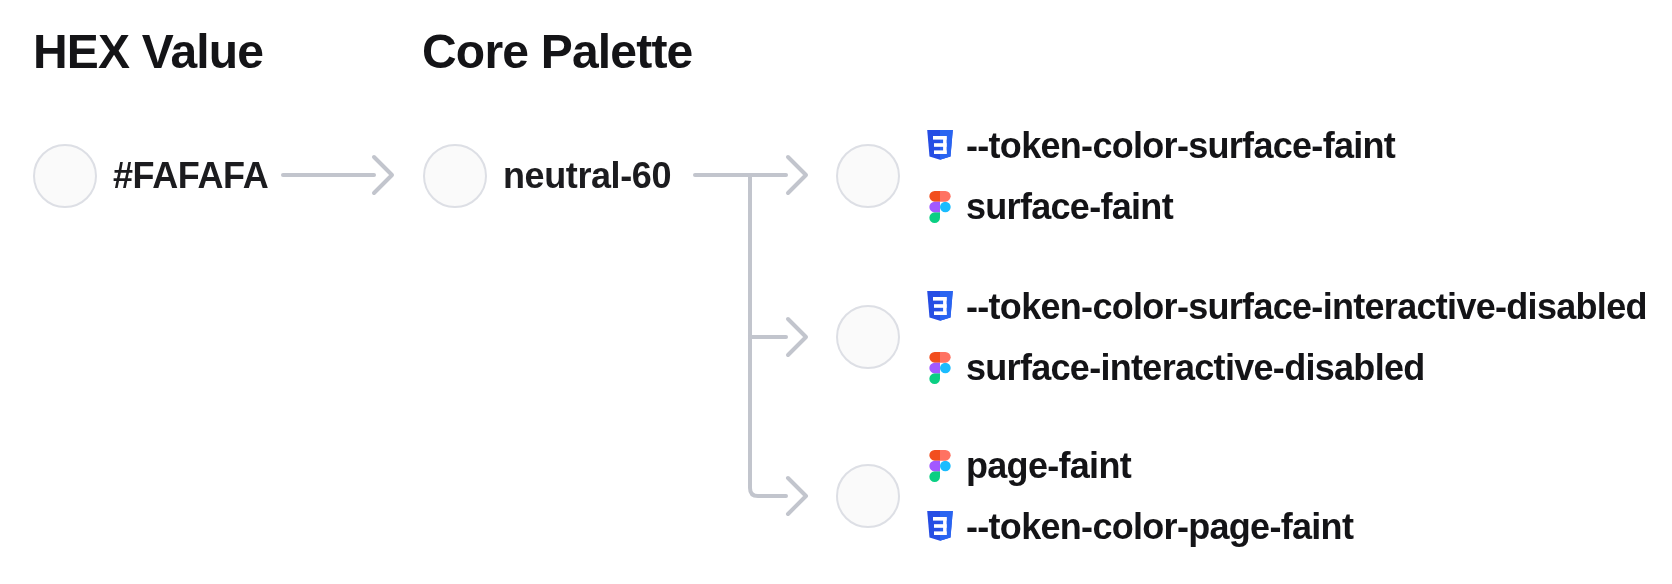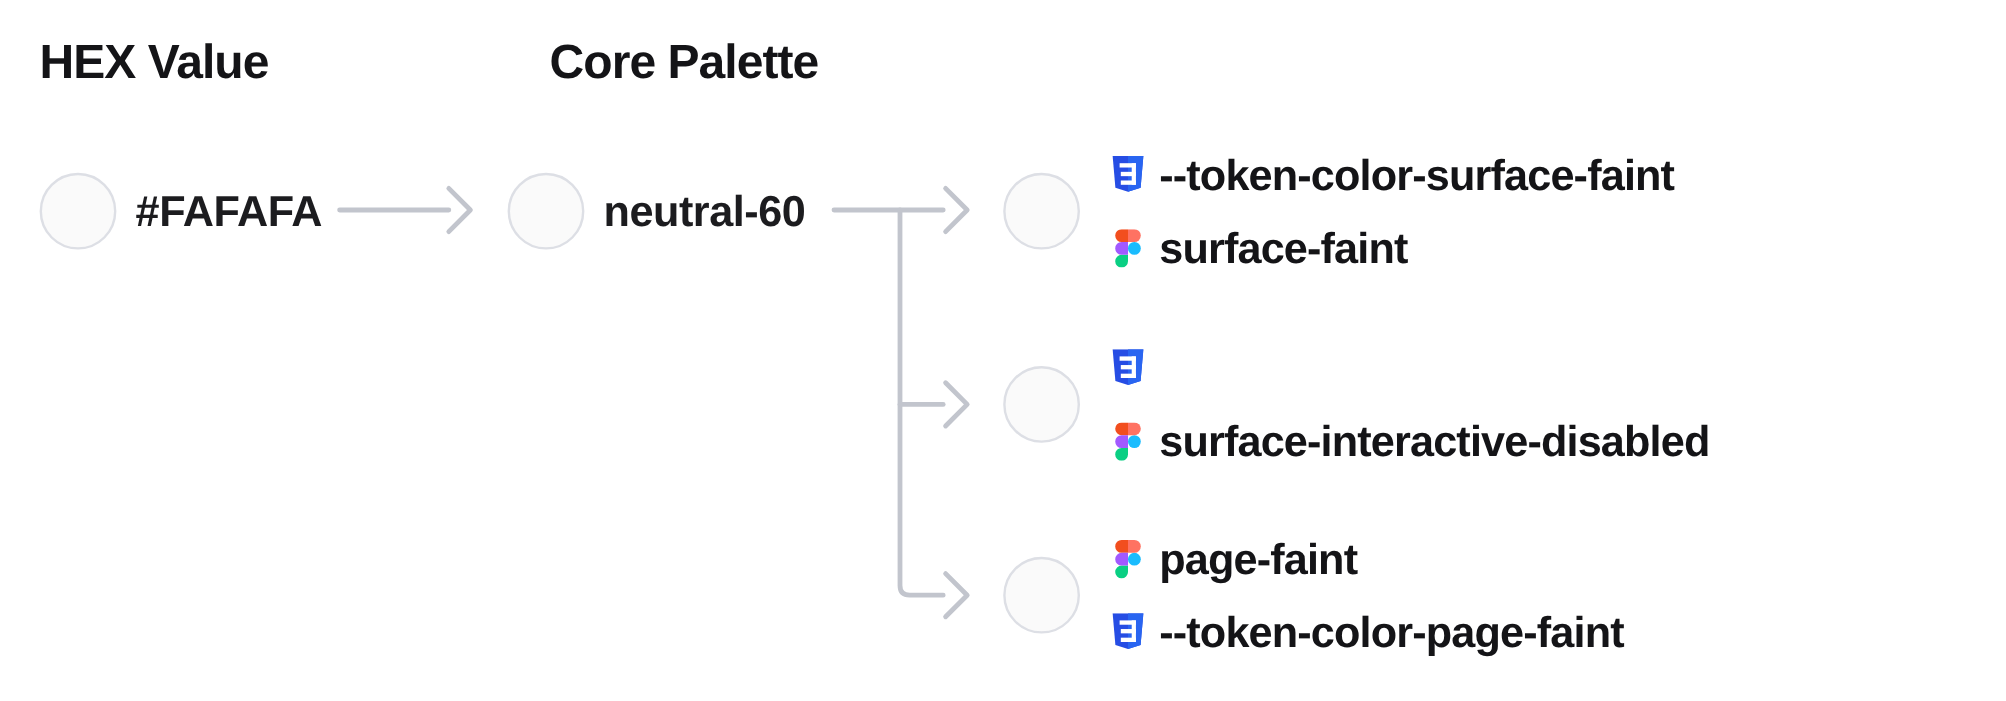--- a/index.html
+++ b/index.html
@@ -8,29 +8,29 @@
     width: 1672px;
     height: 584px;
     background: #ffffff;
     font-family: "Liberation Sans", "DejaVu Sans", sans-serif;
     color: #18181b;
     overflow: hidden;
   }
   .col-header {
     position: absolute;
     top: 30px;
-    font-size: 40px;
+    font-size: 48px;
     font-weight: 700;
     letter-spacing: -0.8px;
     color: #141417;
     white-space: nowrap;
     line-height: 44px;
   }
   .hdr-hex      { left: 33px; }
-  .hdr-core     { left: 422px; margin-left: 36px; }
+  .hdr-core     { left: 422px; }
   .hdr-semantic { left: 836px; }
 
   .node {
     position: absolute;
     display: flex;
     align-items: center;
     gap: 16px;
     height: 64px;
   }
   .node-hex  { left: 33px;  top: 144px; }
@@ -172,20 +172,21 @@
         <span class="icon-box">
           <svg width="28" height="32" viewBox="0 0 28 32">
             <path d="M1.2 0 H26.8 L24.5 26.4 L14 29.8 L3.5 26.4 Z" fill="#264DE4"></path>
             <path d="M14 0 H26.8 L24.5 26.4 L14 29.8 Z" fill="#2965F1"></path>
             <rect x="7" y="6" width="13.6" height="3.6" fill="#ffffff"></rect>
             <rect x="8" y="13.2" width="12.6" height="3.6" fill="#ffffff"></rect>
             <rect x="8" y="20.4" width="12.6" height="3.6" fill="#ffffff"></rect>
             <rect x="17.1" y="6" width="3.5" height="18" fill="#ffffff"></rect>
           </svg>
         </span>
+        <span class="token-label">--token-color-surface-interactive-disabled</span>
       </div>
       <div class="sem-line">
         <span class="icon-box">
           <svg width="22" height="32" viewBox="0 0 38 57">
             <path fill="#1ABCFE" d="M19 28.5a9.5 9.5 0 1 1 19 0 9.5 9.5 0 0 1-19 0z"></path>
             <path fill="#0ACF83" d="M0 47.5A9.5 9.5 0 0 1 9.5 38H19v9.5a9.5 9.5 0 1 1-19 0z"></path>
             <path fill="#FF7262" d="M19 0v19h9.5a9.5 9.5 0 1 0 0-19H19z"></path>
             <path fill="#F24E1E" d="M0 9.5A9.5 9.5 0 0 0 9.5 19H19V0H9.5A9.5 9.5 0 0 0 0 9.5z"></path>
             <path fill="#A259FF" d="M0 28.5A9.5 9.5 0 0 0 9.5 38H19V19H9.5A9.5 9.5 0 0 0 0 28.5z"></path>
           </svg>

